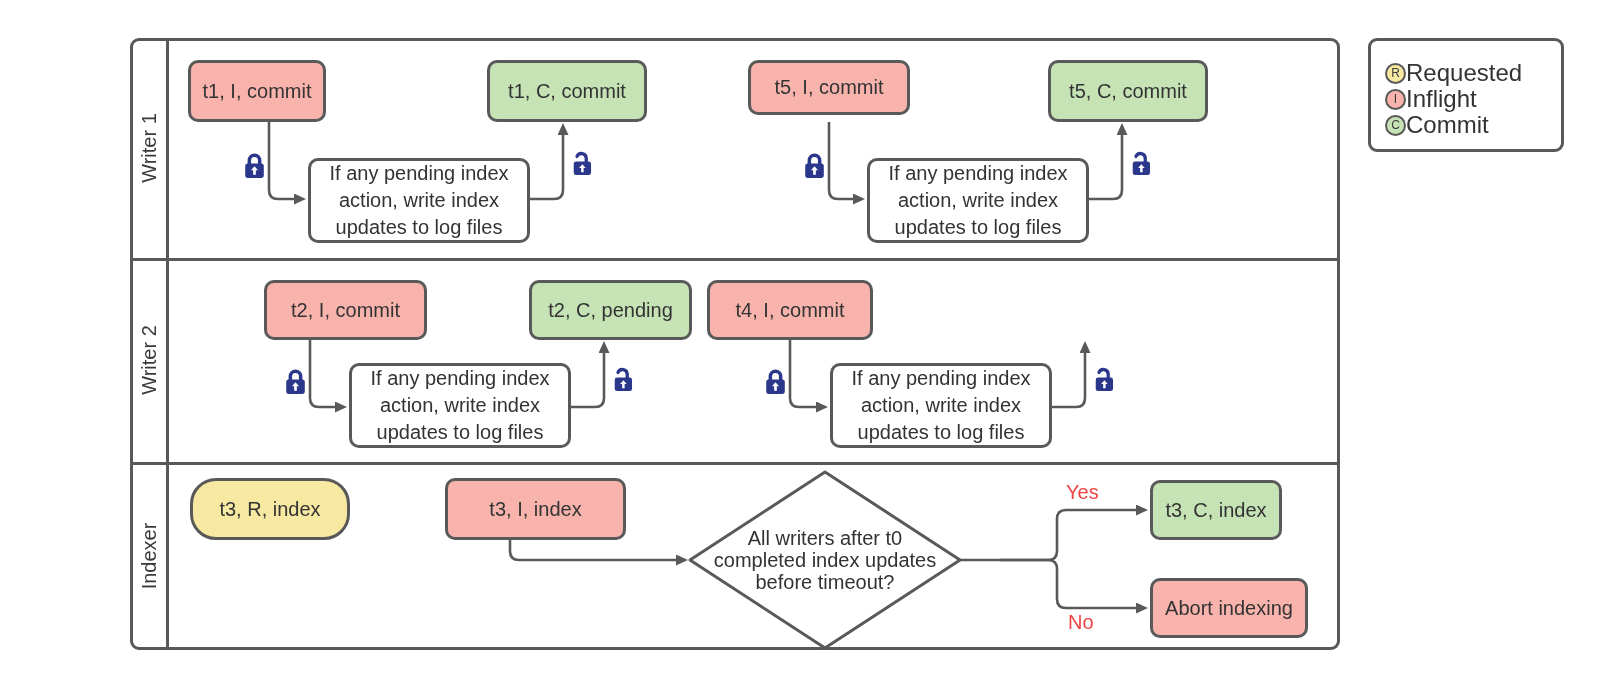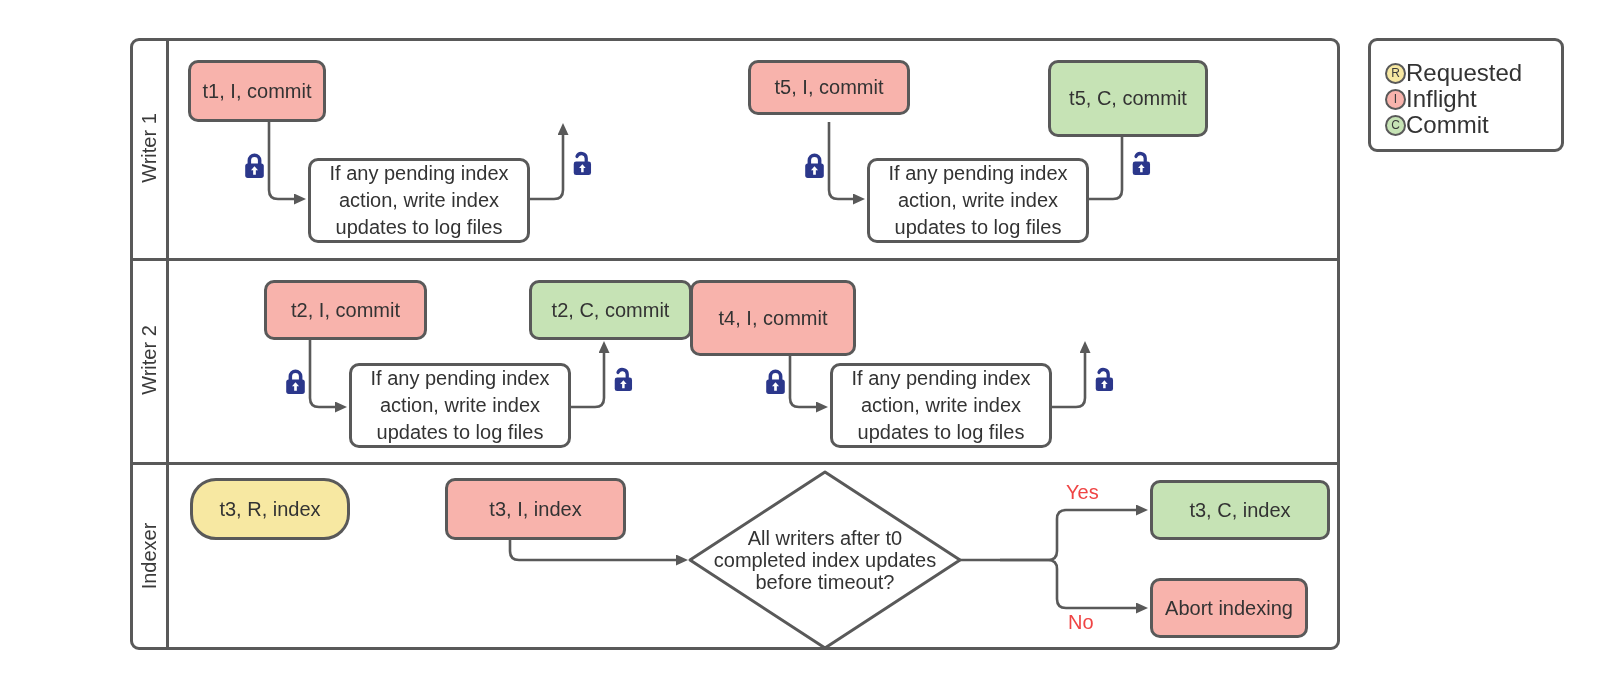--- a/index.html
+++ b/index.html
@@ -85,37 +85,38 @@
       <path d="M1052,407 H1076 Q1085,407 1085,398 V351" marker-end="url(#arrow)"></path>
 
       <path d="M510,540 V551 Q510,560 519,560 H678" marker-end="url(#arrow)"></path>
       <path d="M690,560 L825,472 L960,560 L825,648 Z" stroke-width="3" stroke-linejoin="round"></path>
       <path d="M960,560 H1048 Q1057,560 1057,551 V519 Q1057,510 1066,510 H1138" marker-end="url(#arrow)"></path>
       <path d="M1000,560 H1048 Q1057,560 1057,569 V599 Q1057,608 1066,608 H1138" marker-end="url(#arrow)"></path>
     </g>
   </svg>
 
   <div class="abs node fill-inflight" style="left:188px;top:60px;width:138px;height:62px;">t1, I, commit</div>
+  <div class="abs node fill-commit" style="left:487px;top:60px;width:160px;height:62px;">t1, C, commit</div>
   <div class="abs node fill-process" style="left:308px;top:158px;width:222px;height:85px;">If any pending index action, write index updates to log files</div>
   <div class="abs node fill-inflight" style="left:748px;top:60px;width:162px;height:55px;">t5, I, commit</div>
-  <div class="abs node fill-commit" style="left:1048px;top:60px;width:160px;height:77px;">t5, C, commit</div>
+  <div class="abs node fill-commit" style="left:1048px;top:60px;width:160px;height:62px;">t5, C, commit</div>
   <div class="abs node fill-process" style="left:867px;top:158px;width:222px;height:85px;">If any pending index action, write index updates to log files</div>
 
   <div class="abs node fill-inflight" style="left:228px;top:280px;width:163px;height:60px;margin-left:36px;">t2, I, commit</div>
-  <div class="abs node fill-commit" style="left:529px;top:280px;width:163px;height:60px;">t2, C, commit</div>
+  <div class="abs node fill-commit" style="left:529px;top:280px;width:163px;height:60px;">t2, C, pending</div>
   <div class="abs node fill-process" style="left:349px;top:363px;width:222px;height:85px;">If any pending index action, write index updates to log files</div>
-  <div class="abs node fill-inflight" style="left:690px;top:280px;width:166px;height:76px;">t4, I, commit</div>
+  <div class="abs node fill-inflight" style="left:707px;top:280px;width:166px;height:60px;">t4, I, commit</div>
   <div class="abs node fill-process" style="left:830px;top:363px;width:222px;height:85px;">If any pending index action, write index updates to log files</div>
 
   <div class="abs node fill-requested" style="left:190px;top:478px;width:160px;height:62px;">t3, R, index</div>
   <div class="abs node fill-inflight" style="left:445px;top:478px;width:181px;height:62px;">t3, I, index</div>
   <div class="abs decision-text" style="left:705px;top:516px;width:240px;height:88px;">All writers after t0 completed index updates before timeout?</div>
   <div class="abs edge-label" style="left:1066px;top:481px;">Yes</div>
   <div class="abs edge-label" style="left:1068px;top:611px;">No</div>
-  <div class="abs node fill-commit" style="left:1150px;top:480px;width:180px;height:60px;">t3, C, index</div>
+  <div class="abs node fill-commit" style="left:1150px;top:480px;width:132px;height:60px;">t3, C, index</div>
   <div class="abs node fill-inflight" style="left:1150px;top:578px;width:158px;height:60px;">Abort indexing</div>
 
   <span class="abs" style="left:242px;top:150px;">
     <svg class="lock" viewBox="0 0 24 30">
         <path d="M7,14 V10 a5,5 0 0 1 10,0 V14" fill="none" stroke="#2B378B" stroke-width="3.4"></path>
         <rect x="3" y="13" width="18" height="14" rx="2.5" fill="#2B378B"></rect>
         <path d="M12,15.8 L15.4,19.6 H13.3 V24 H10.7 V19.6 H8.6 Z" fill="#ffffff"></path>
       </svg>
   </span>
   <span class="abs" style="left:802px;top:150px;">

